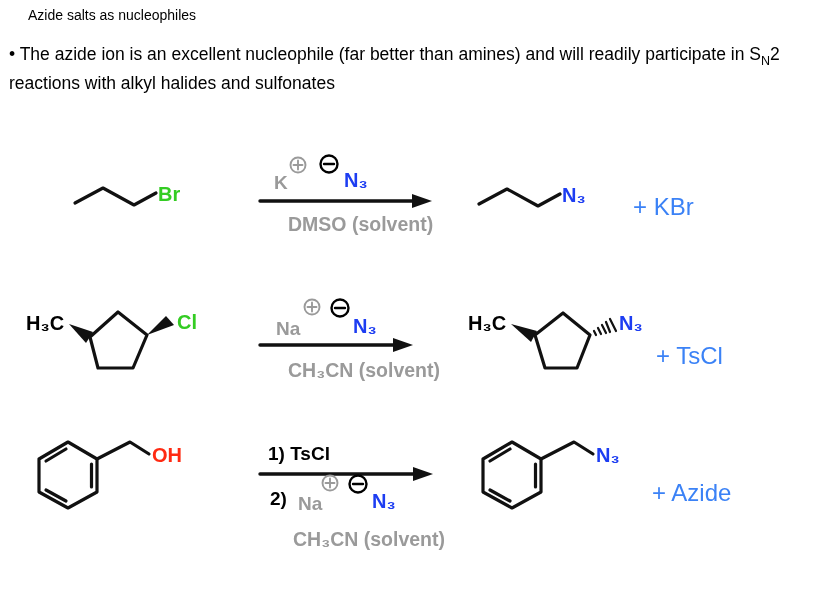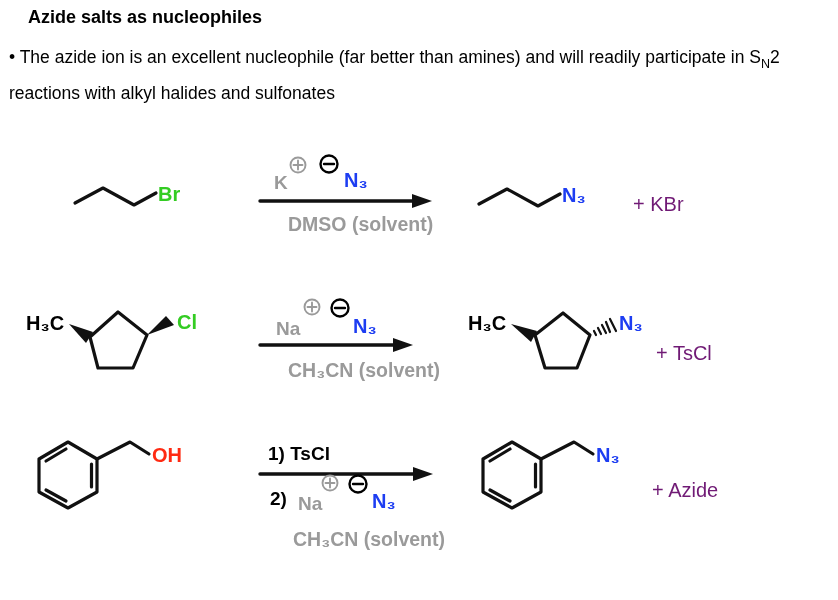--- a/index.html
+++ b/index.html
@@ -1,22 +1,22 @@
 <!DOCTYPE html>
 <html><head>
 <meta charset="utf-8">
 <style>
   html,body{margin:0;padding:0;background:#fff;}
   .canvas{position:relative;width:838px;height:600px;background:#ffffff;overflow:hidden;
           font-family:"Liberation Sans","DejaVu Sans",sans-serif;color:#000;}
   .abs{position:absolute;}
-  .title{font-weight:700;font-size:18px;white-space:nowrap;}
-  .bullet{font-size:17.5px;line-height:29px;}
+  .title{font-weight:400;font-size:14px;white-space:nowrap;}
+  .bullet{font-size:17.5px;line-height:22px;}
   .bullet sub{font-size:12.5px;}
-  .byproduct{font-size:20px;color:#701a75;white-space:nowrap;}
+  .byproduct{font-size:24px;color:#3b82f6;white-space:nowrap;}
   svg{overflow:visible;}
   svg text{font-family:"Liberation Sans","DejaVu Sans",sans-serif;font-weight:700;font-size:20px;}
   text.cation{font-size:19px;}
   text.solvent{font-size:19.5px;}
   text.step{font-size:19px;}
   .bond{stroke:#111;stroke-width:3.2;fill:none;stroke-linecap:round;stroke-linejoin:round;}
   .arrowline{stroke:#111;stroke-width:3.4;stroke-linecap:round;}
   .arrowhead{fill:#111;stroke:none;}
   .wedge{fill:#111;stroke:none;}
   .hash{stroke:#111;stroke-width:2.2;stroke-linecap:round;}

